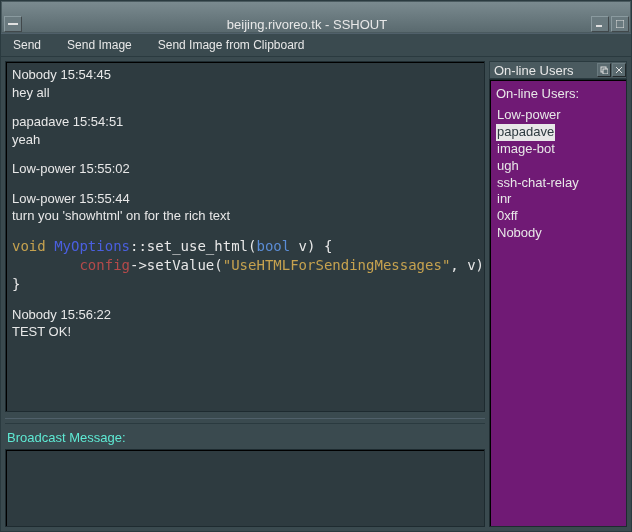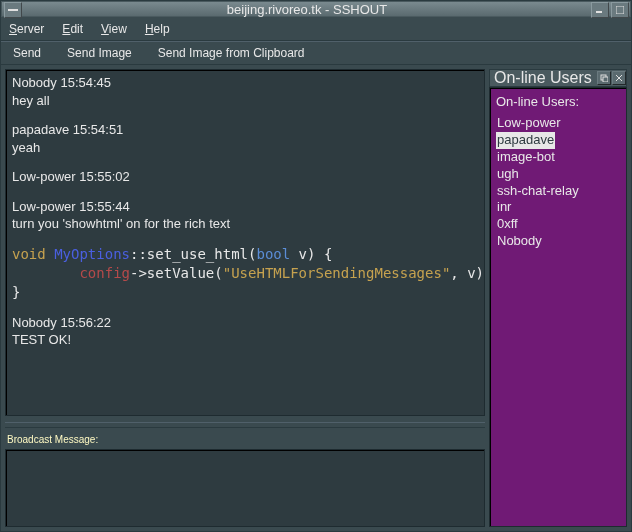--- a/index.html
+++ b/index.html
@@ -7,24 +7,24 @@
   body { background: #c88bb5; }
   
   .window {
     width: 632px; height: 532px;
     background: #3a4a4f;
     display: flex; flex-direction: column;
     border: 1px solid #2a3a3f;
   }
   
   .titlebar {
-    height: 16px;
+    height: 32px;
     background: linear-gradient(#7a8a8f, #5a6a6f);
     border: 1px solid #4a5a5f;
-    display: flex; align-items: flex-start;
+    display: flex; align-items: flex-end;
     color: #e8e8e8;
     position: relative;
   }
   .titlebar-menu {
     width: 18px; height: 16px;
     border: 1px outset #8a9a9f;
     margin: 0 2px;
     background: #6a7a7f;
     display: flex; align-items: center; justify-content: center;
   }
@@ -112,23 +112,23 @@
   
   .divider {
     height: 6px;
     background: #3a4a4f;
     border-top: 1px solid #50606a;
     border-bottom: 1px solid #2a3a3f;
     margin-bottom: 4px;
   }
   
   .broadcast-label {
-    color: #fef9c3;
+    color: #5eead4;
     padding: 2px 2px 4px 2px;
-    font-size: 10px;
+    font-size: 13px;
   }
   
   .input-area {
     height: 78px;
     background: #2e3b40;
     border: 1px solid #1e2b30;
     box-shadow: inset 1px 1px 0 #000;
     color: #e8e8e8;
     padding: 4px;
     font-size: 13px;
@@ -144,21 +144,21 @@
     padding: 4px 4px 4px 0;
   }
   
   .panel-header {
     height: 18px;
     background: #4a5a5f;
     border: 1px solid #2a3a3f;
     display: flex;
     align-items: center;
     color: #e8e8e8;
-    font-size: 16px;
+    font-size: 13px;
     padding-left: 4px;
   }
   .panel-header-title { flex: 1; }
   .panel-header-btn {
     width: 14px; height: 14px;
     border: 1px outset #6a7a7f;
     background: #5a6a6f;
     display: flex; align-items: center; justify-content: center;
     font-size: 10px;
     margin-left: 1px;
@@ -196,26 +196,20 @@
           </svg>
       </div>
       <div class="titlebar-btn">
         <svg width="8" height="8">
             <rect x="0" y="0" width="8" height="8" fill="none" stroke="#e0e0e0" stroke-width="1"></rect>
           </svg>
       </div>
     </div>
   </div>
 
-  <div class="menubar">
-    <span class="menubar-item"><span class="ul">S</span>erver</span>
-    <span class="menubar-item"><span class="ul">E</span>dit</span>
-    <span class="menubar-item"><span class="ul">V</span>iew</span>
-    <span class="menubar-item"><span class="ul">H</span>elp</span>
-  </div>
 
   <div class="toolbar">
     <span class="toolbar-btn">Send</span>
     <span class="toolbar-btn">Send Image</span>
     <span class="toolbar-btn">Send Image from Clipboard</span>
   </div>
 
   <div class="content">
 
     <div class="left-col">

